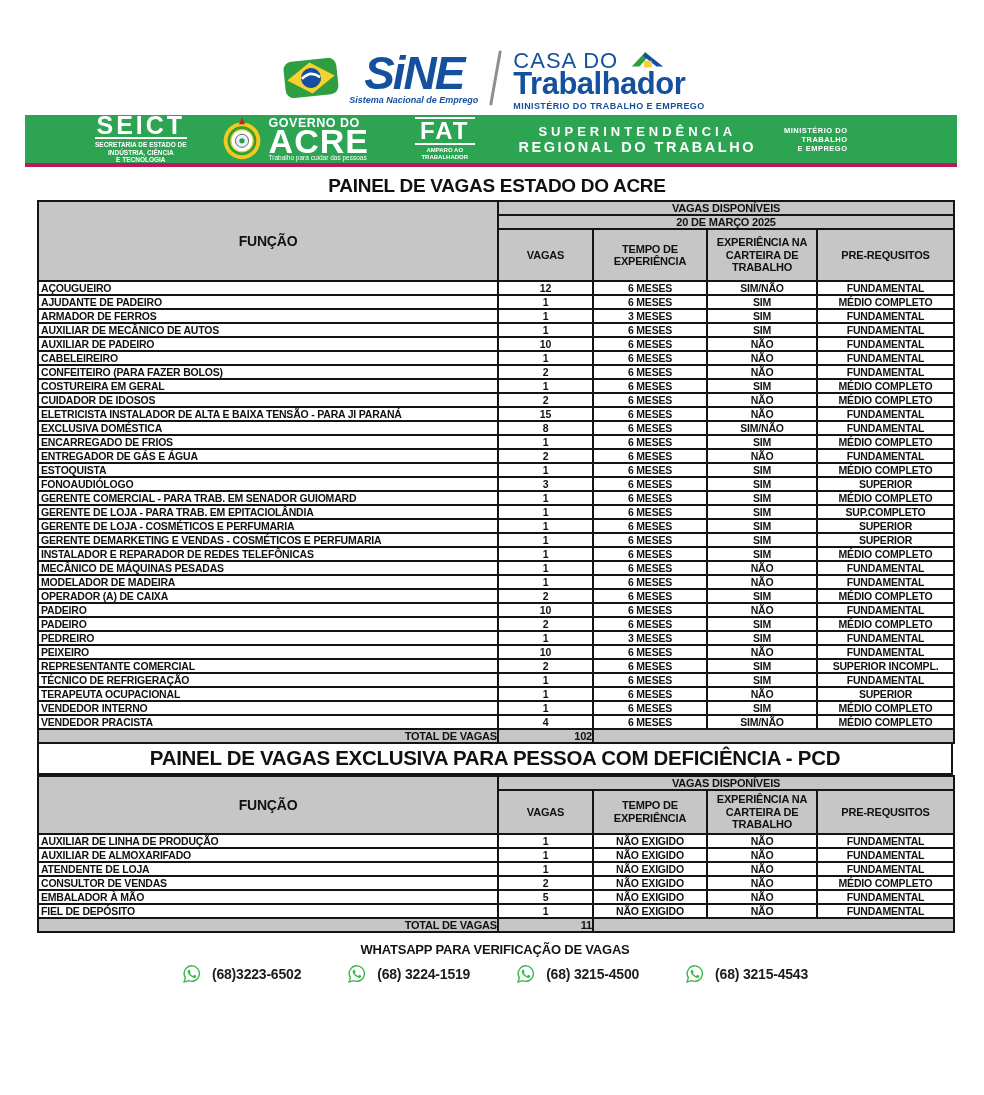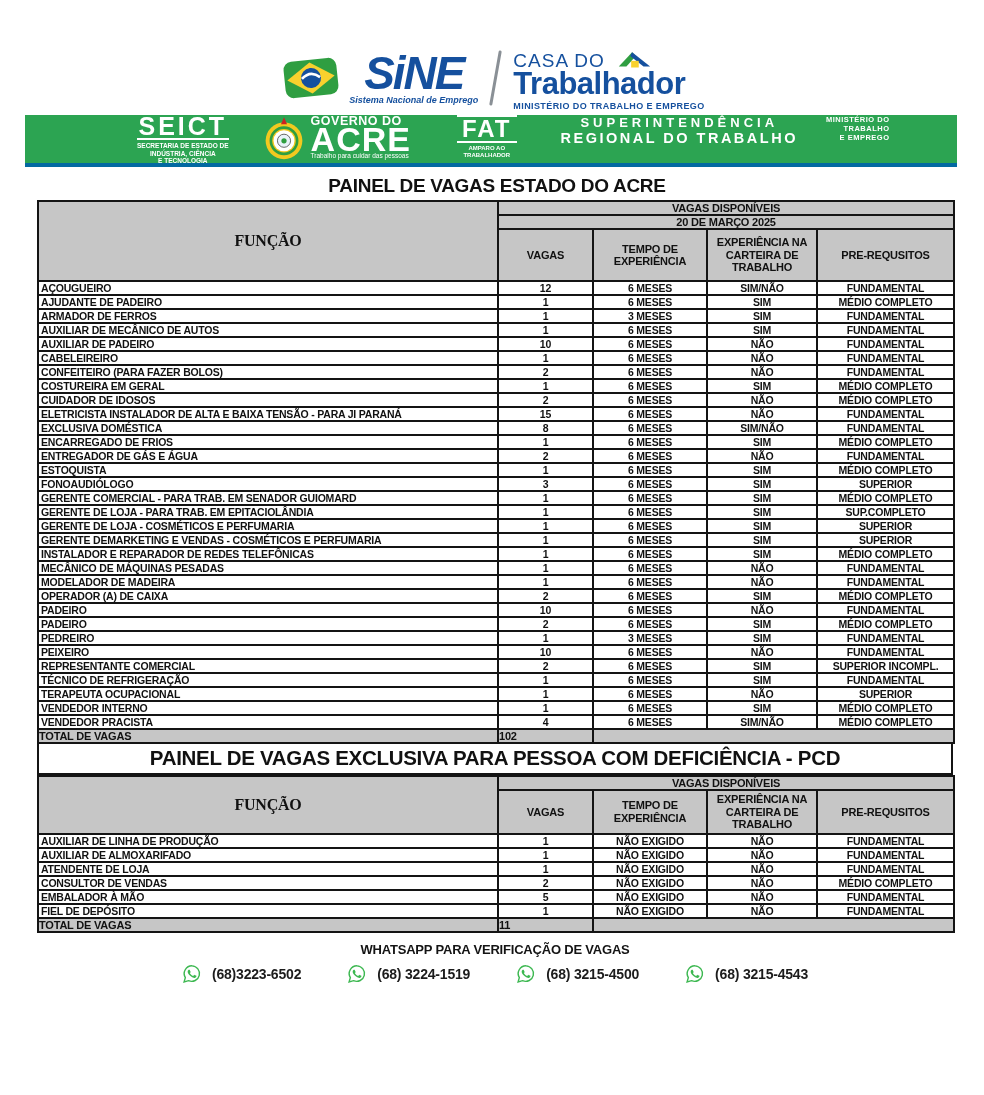--- a/index.html
+++ b/index.html
@@ -14,26 +14,26 @@
 
   
   .logo-row{position:absolute;top:44px;left:0;width:100%;display:flex;align-items:center;justify-content:center;gap:16px;height:68px;}
   .sine-logo{display:flex;align-items:flex-end;gap:6px;}
   .sine-text{display:flex;flex-direction:column;align-items:center;}
   .sine-name{color:var(--logo-blue);font-size:46px;font-weight:bold;font-style:italic;line-height:40px;letter-spacing:-2px;}
   .sine-sub{color:var(--logo-blue);font-size:9px;font-weight:bold;font-style:italic;margin-top:2px;}
   .logo-divider{width:3px;height:56px;background:#8a9096;transform:rotate(10deg);border-radius:2px;}
   .casa-logo{display:flex;flex-direction:column;align-items:flex-start;}
   .casa-top{display:flex;align-items:flex-end;gap:10px;}
-  .casa-line1{color:var(--logo-blue);font-size:19px;letter-spacing:1px;line-height:18px;}
+  .casa-line1{color:var(--logo-blue);font-size:22px;letter-spacing:1px;line-height:18px;}
   .casa-name{color:var(--logo-blue);font-size:31px;font-weight:bold;line-height:28px;letter-spacing:-0.5px;}
   .casa-sub{color:var(--logo-blue);font-size:9px;font-weight:bold;margin-top:3px;letter-spacing:0.4px;}
 
   
-  .banner{position:absolute;top:115px;left:25px;width:932px;height:52px;background:var(--banner-green);display:flex;align-items:flex-start;color:#fff;border-bottom:4px solid #0369a1;padding-left:42px;}
+  .banner{position:absolute;top:115px;left:25px;width:932px;height:52px;background:var(--banner-green);display:flex;align-items:center;color:#fff;border-bottom:4px solid #be185d;}
   .pre{white-space:pre-line;}
   .seict{margin-left:70px;text-align:center;}
   .seict-title{font-size:25px;font-weight:bold;letter-spacing:3px;line-height:22px;border-bottom:2px solid #fff;padding-bottom:1px;}
   .seict-sub{font-size:6.5px;line-height:7.5px;margin-top:2px;font-weight:bold;}
   .acre-emblem{margin-left:34px;}
   .acre-block{margin-left:6px;text-align:left;}
   .acre-line1{font-size:12.5px;font-weight:bold;line-height:12px;letter-spacing:0.5px;}
   .acre-line2{font-size:34px;font-weight:bold;line-height:24px;letter-spacing:1px;}
   .acre-sub{font-size:6.5px;line-height:7px;margin-top:1px;}
   .fat{margin-left:46px;text-align:center;}
@@ -50,27 +50,27 @@
 
   
   .title1{position:absolute;top:175px;left:5px;width:100%;text-align:center;font-size:19px;font-weight:bold;letter-spacing:-0.3px;color:#111;}
 
   
   .tables-wrap{position:absolute;top:200px;left:37px;width:916px;}
   table{border-collapse:collapse;width:916px;table-layout:fixed;}
   th,td{border:2px solid #141414;color:#111;}
   th{background:var(--header-gray);font-weight:bold;}
   .group-h{font-size:11px;height:13px;letter-spacing:-0.2px;}
-  .funcao-h{font-size:16px;letter-spacing:-0.2px;font-family:Liberation Serif, serif;}
+  .funcao-h{font-size:14px;letter-spacing:-0.2px;}
   .col-h{font-size:11px;line-height:12.5px;letter-spacing:-0.2px;padding:2px;}
   .mt-colh{height:52px;}
   .pcd-colh{height:42px;}
   tbody td{height:13.5px;font-size:10.5px;font-weight:bold;text-align:center;letter-spacing:-0.2px;line-height:12px;padding:0 2px;}
   tbody td.funcao{text-align:left;}
-  .total-row td{background:var(--header-gray);height:13px;font-size:11px;font-weight:bold;text-align:left;letter-spacing:-0.2px;}
+  .total-row td{background:var(--header-gray);height:13px;font-size:11px;font-weight:bold;text-align:right;letter-spacing:-0.2px;}
   .pcd-title{border:2.5px solid #141414;border-top:none;text-align:center;font-size:20.5px;font-weight:bold;letter-spacing:-0.3px;padding:2px 0 3px 0;color:#111;}
   .vagas-table{border:2.5px solid #141414;}
 
   
   .footer{margin-top:9px;text-align:center;}
   .footer-title{font-size:13px;font-weight:bold;letter-spacing:-0.2px;color:#141414;}
   .phones{display:flex;justify-content:center;align-items:center;gap:46px;margin-top:7px;}
   .phone-item{display:flex;align-items:center;gap:10px;font-size:14px;font-weight:bold;color:#1c1c1c;letter-spacing:-0.2px;}
   .wa-icon{width:20px;height:20px;color:var(--whatsapp-green);flex:0 0 auto;}
 </style>

